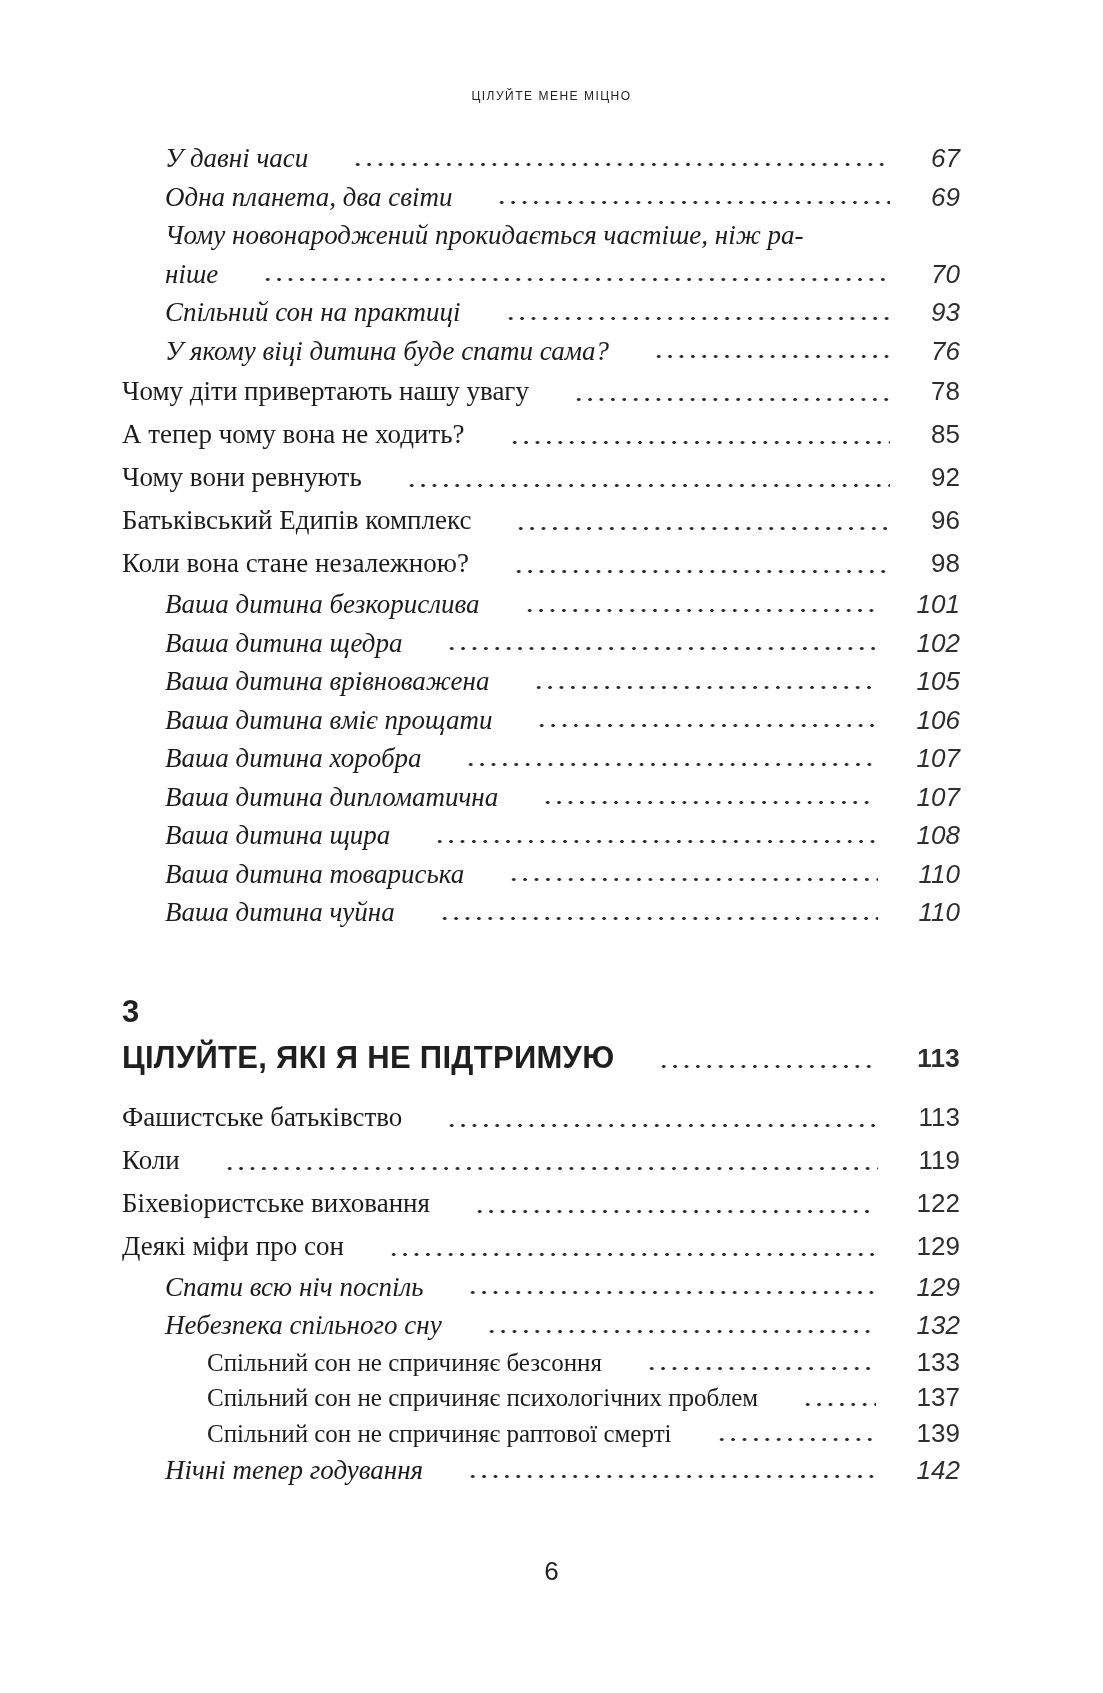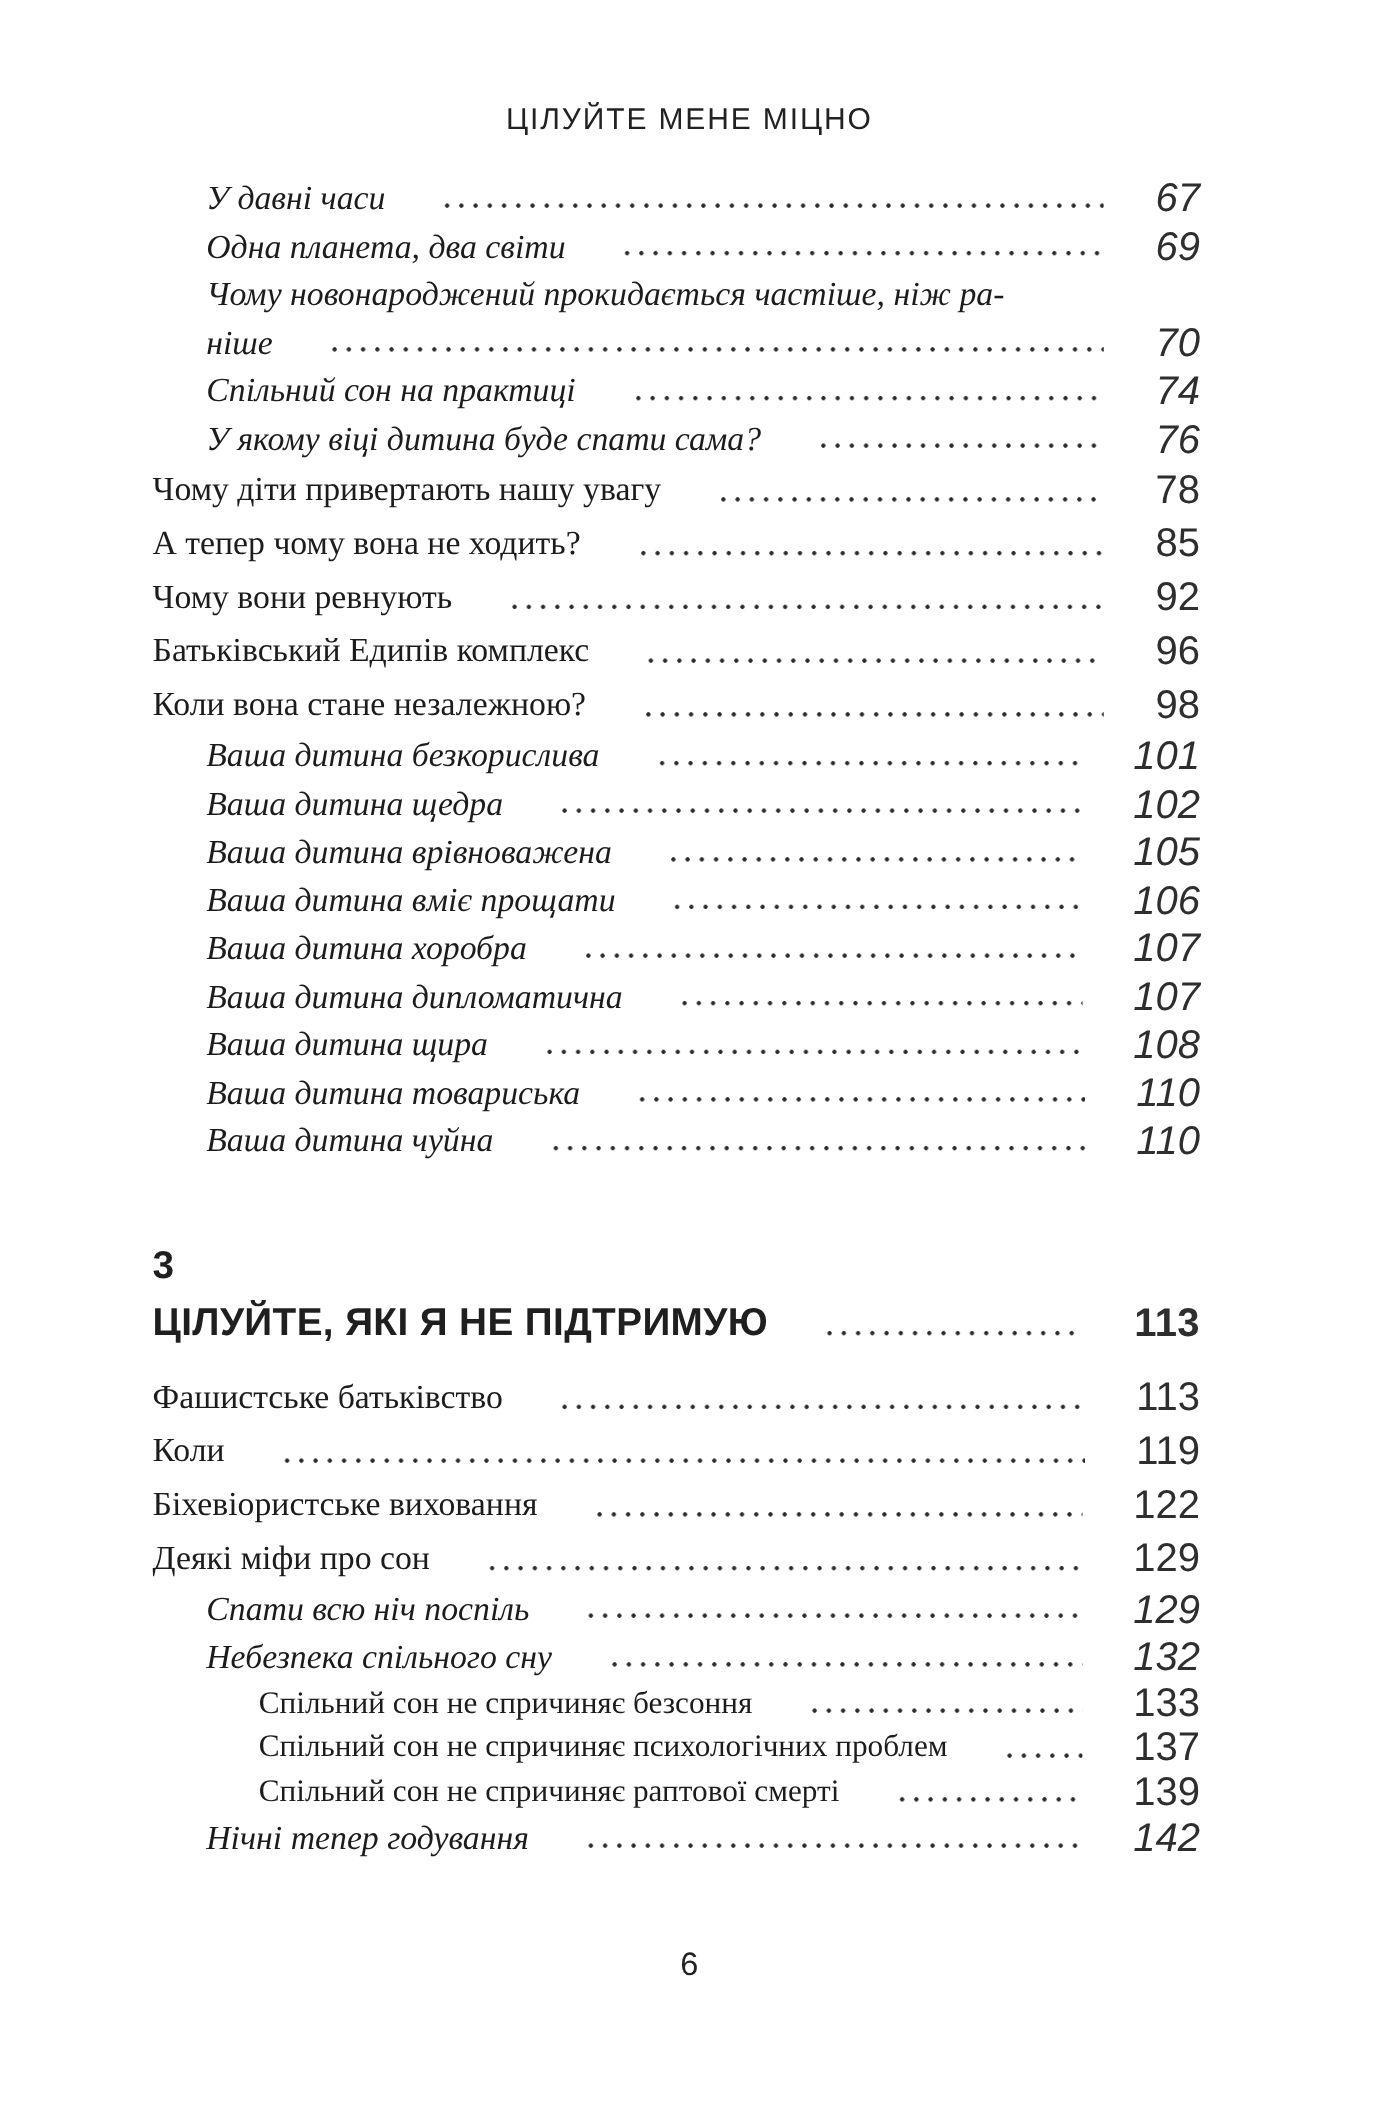--- a/index.html
+++ b/index.html
@@ -14,21 +14,21 @@
     overflow: hidden;
     color: #1c1c1c;
     font-family: "Liberation Serif", serif;
   }
 
   
   .book-header {
     margin-top: 84px;
     text-align: center;
     font-family: "Liberation Sans", sans-serif;
-    font-size: 24px;
+    font-size: 12px;
     line-height: 24px;
     letter-spacing: 1.5px;
     color: #222222;
   }
 
   
   .toc {
     margin: 31px 143px 0 122px;
   }
 
@@ -84,21 +84,21 @@
     background-size: 11.4px 5px;
     background-repeat: repeat-x;
     background-position: left 0 bottom 11px;
     min-width: 12px;
   }
   .lvl3 .leader { background-position: left 0 bottom 9px; }
   .chapter-title .leader { background-position: left 0 bottom 13px; }
 
   .pagenum {
     font-family: "Liberation Sans", sans-serif;
-    font-size: 32px;
+    font-size: 26px;
     color: #2e2e2e;
     white-space: nowrap;
   }
 
   
   .page-footer {
     position: absolute;
     left: 0;
     right: 0;
     top: 1556px;
@@ -129,21 +129,21 @@
       <span class="title">Чому новонароджений прокидається частіше, ніж ра-</span>
     </div>
     <div class="row lvl2 italic">
       <span class="title">ніше</span>
       <span class="leader"></span>
       <span class="pagenum">70</span>
     </div>
     <div class="row lvl2 italic">
       <span class="title">Спільний сон на практиці</span>
       <span class="leader"></span>
-      <span class="pagenum">74</span>
+      <span class="pagenum">93</span>
     </div>
     <div class="row lvl2 italic">
       <span class="title">У якому віці дитина буде спати сама?</span>
       <span class="leader"></span>
       <span class="pagenum">76</span>
     </div>
     <div class="row lvl1 regular">
       <span class="title">Чому діти привертають нашу увагу</span>
       <span class="leader"></span>
       <span class="pagenum">78</span>

